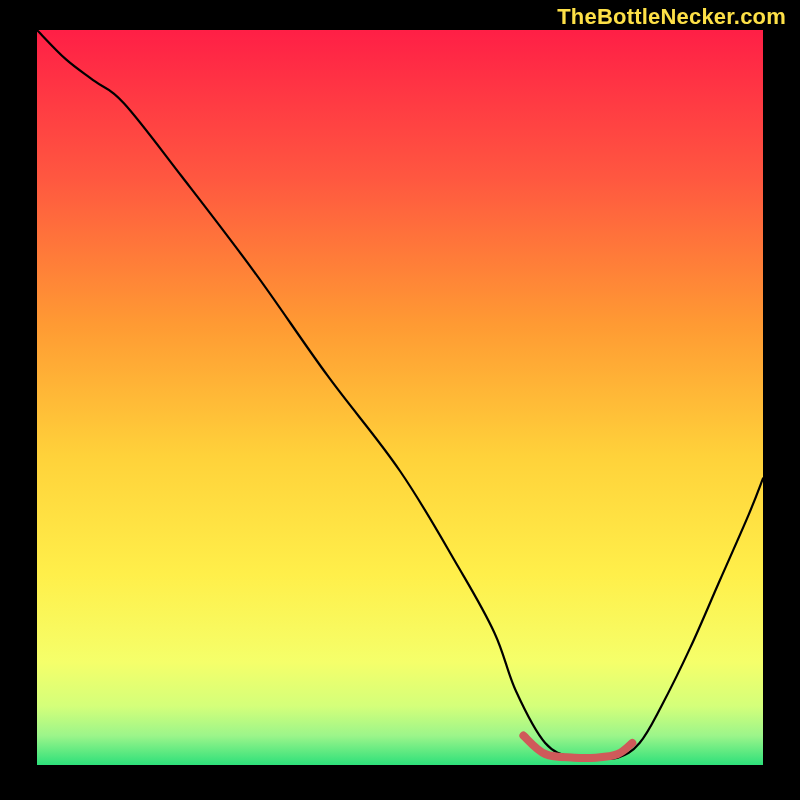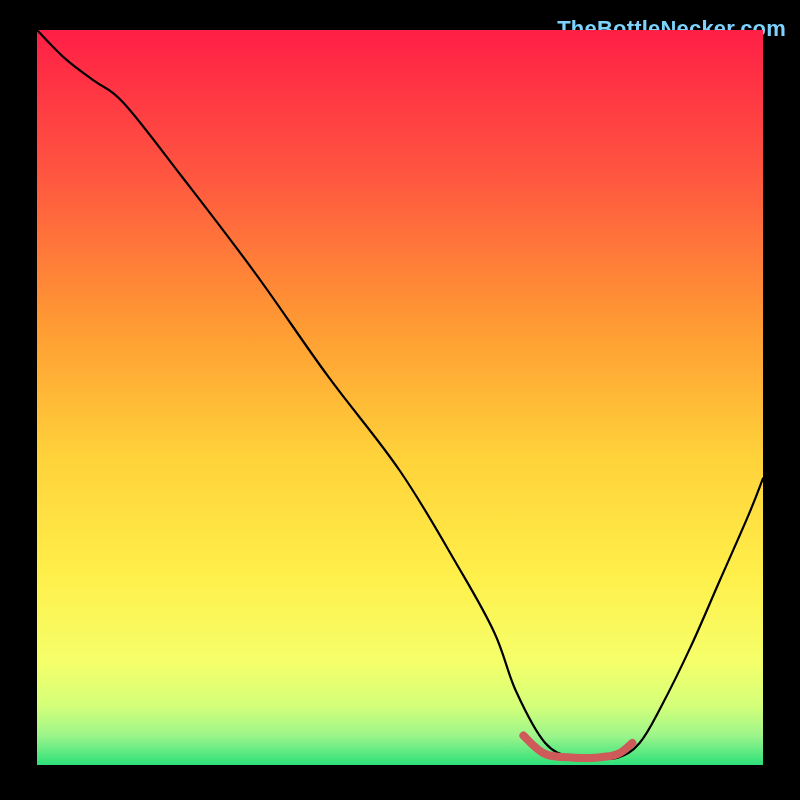--- a/index.html
+++ b/index.html
@@ -13,23 +13,23 @@
 }
 .frame {
   position: absolute;
   left: 0; top: 0;
   width: 800px;
   height: 800px;
   background: #000;
 }
 .watermark {
   position: absolute;
-  top: 16px;
+  top: 4px;
   right: 14px;
-  color: #7dd3fc;
+  color: #fde047;
   font-size: 22px;
   font-weight: bold;
   letter-spacing: 0.2px;
   user-select: none;
 }
 svg {
   position: absolute;
   left: 0; top: 0;
   display: block;
 }

